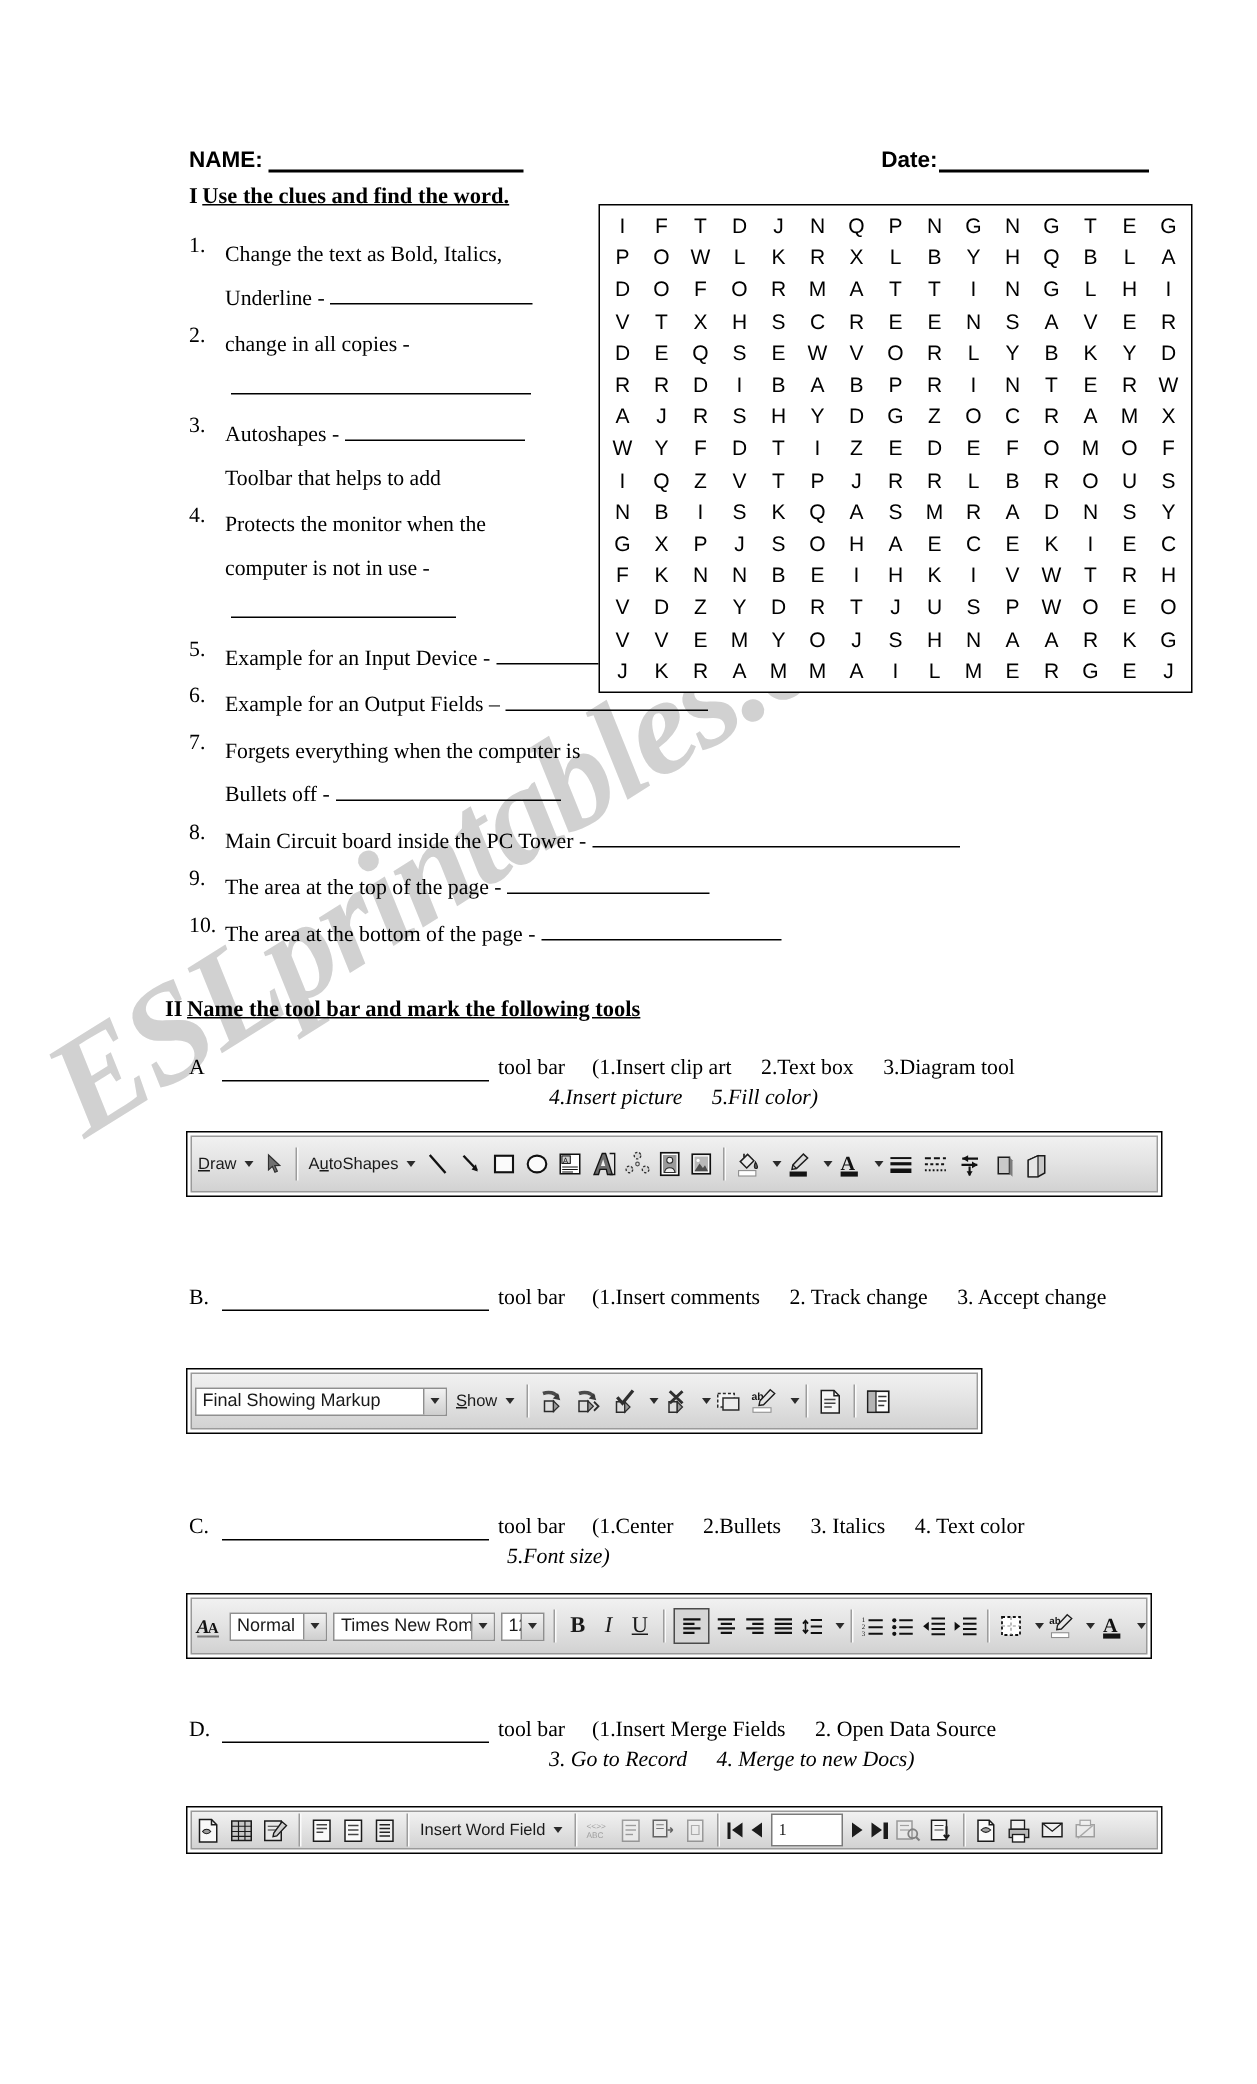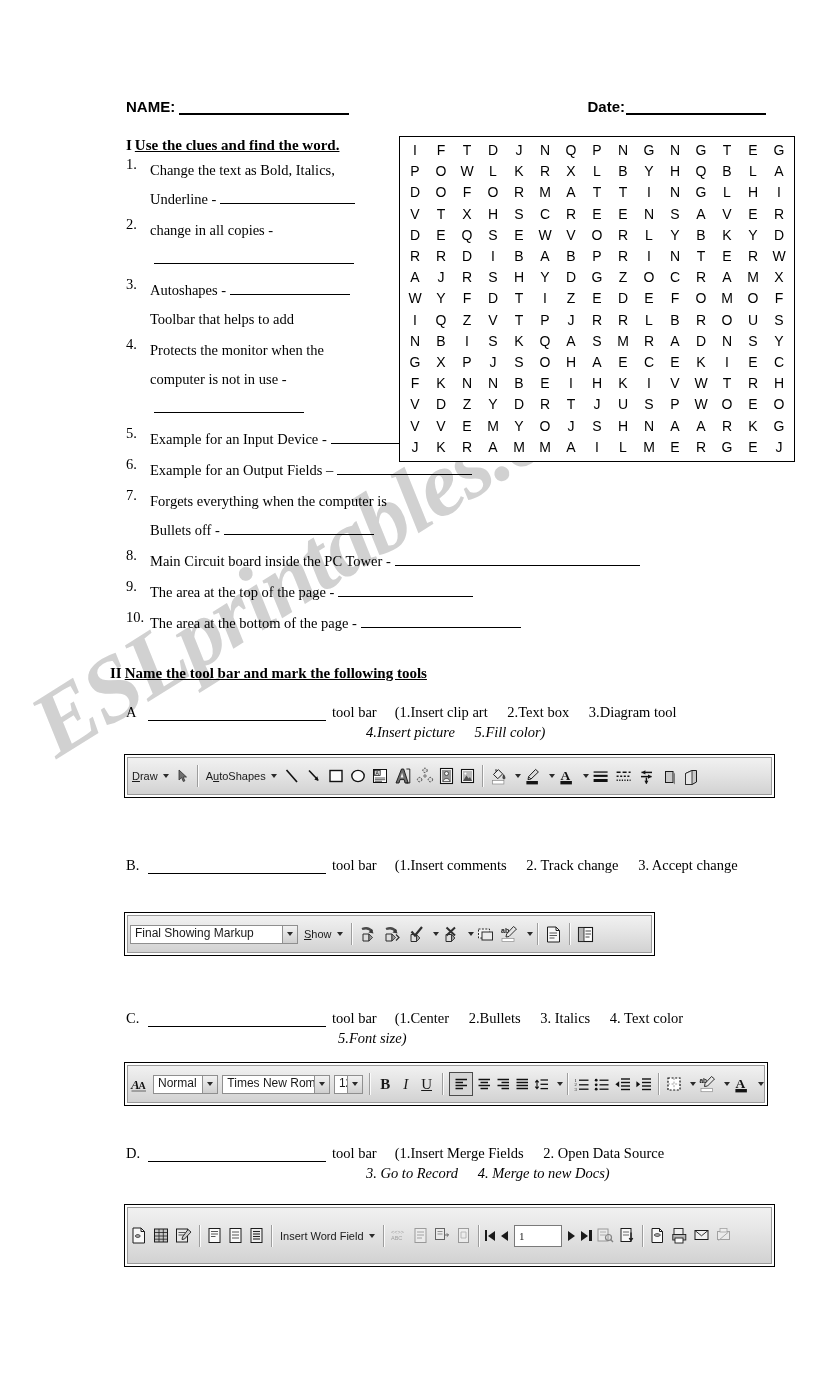--- a/index.html
+++ b/index.html
@@ -74,21 +74,21 @@
   
   .sec-heading {
     position: absolute;
     font-family: "Liberation Serif", serif;
     font-weight: bold;
     font-size: 15px;
     white-space: nowrap;
   }
   .sec-heading .roman { text-decoration: none; margin-right: 3px; }
   .sec-heading .underlined { text-decoration: underline; }
-  #heading-1 { left: 126px; top: 137px; }
+  #heading-1 { left: 126px; top: 123px; }
   #heading-2 { left: 110px; top: 665px; }
 
   
   .clues {
     position: absolute;
     left: 126px;
     top: 156px;
     width: 560px;
     font-size: 14.5px;
     line-height: 1.0;
@@ -190,21 +190,21 @@
     padding: 0 0;
     box-sizing: border-box;
     font-family: "Liberation Sans", sans-serif;
     font-size: 11px;
     color: #1a1a1a;
     overflow: hidden;
   }
   #toolbar-drawing  { left: 127px; top: 757px; width: 645px; height: 38px; }
   #toolbar-reviewing{ left: 127px; top: 915px; width: 525px; height: 38px; }
   #toolbar-formatting{ left: 127px; top: 1065px; width: 638px; height: 38px; }
-  #toolbar-mailmerge{ left: 127px; top: 1207px; width: 645px; height: 57px; }
+  #toolbar-mailmerge{ left: 127px; top: 1207px; width: 645px; height: 26px; }
 
   .tb-item {
     display: flex;
     align-items: center;
     justify-content: center;
     height: 28px;
     flex: 0 0 auto;
     padding: 0 2px;
     position: relative;
   }

